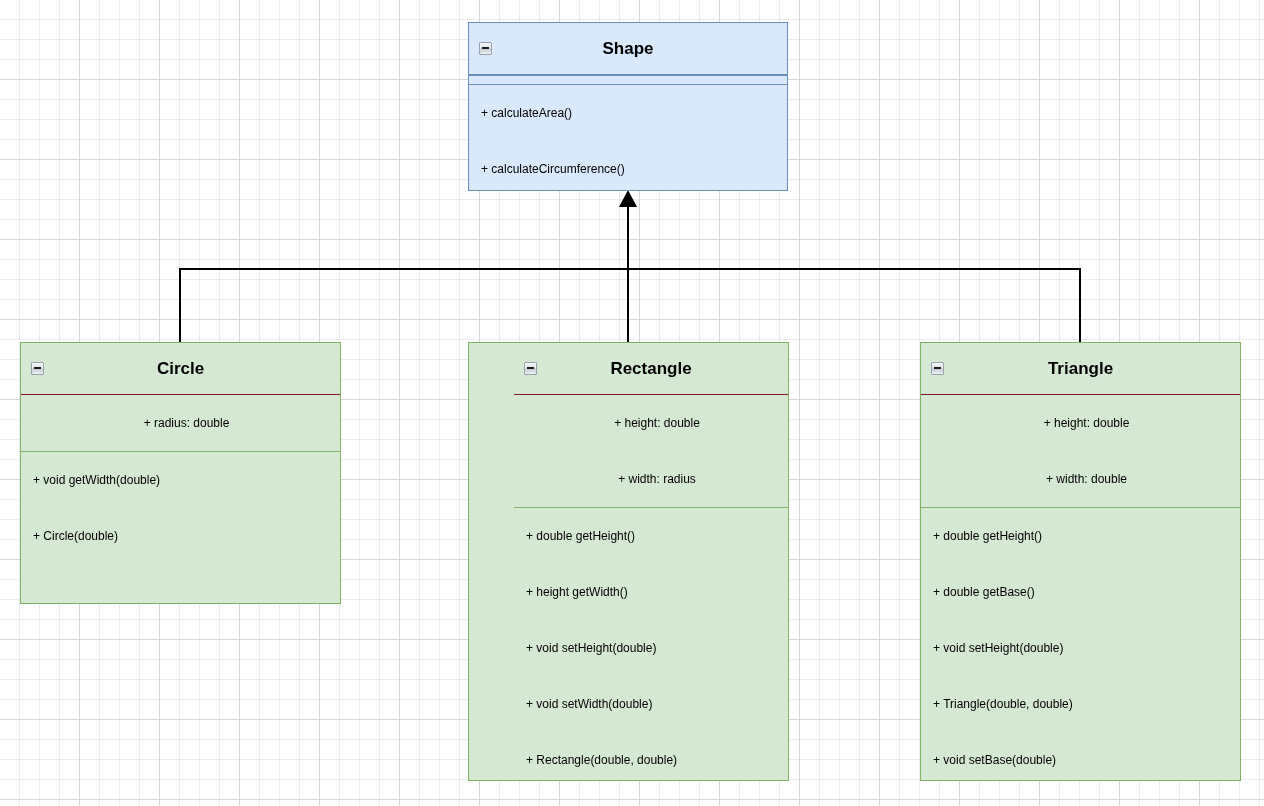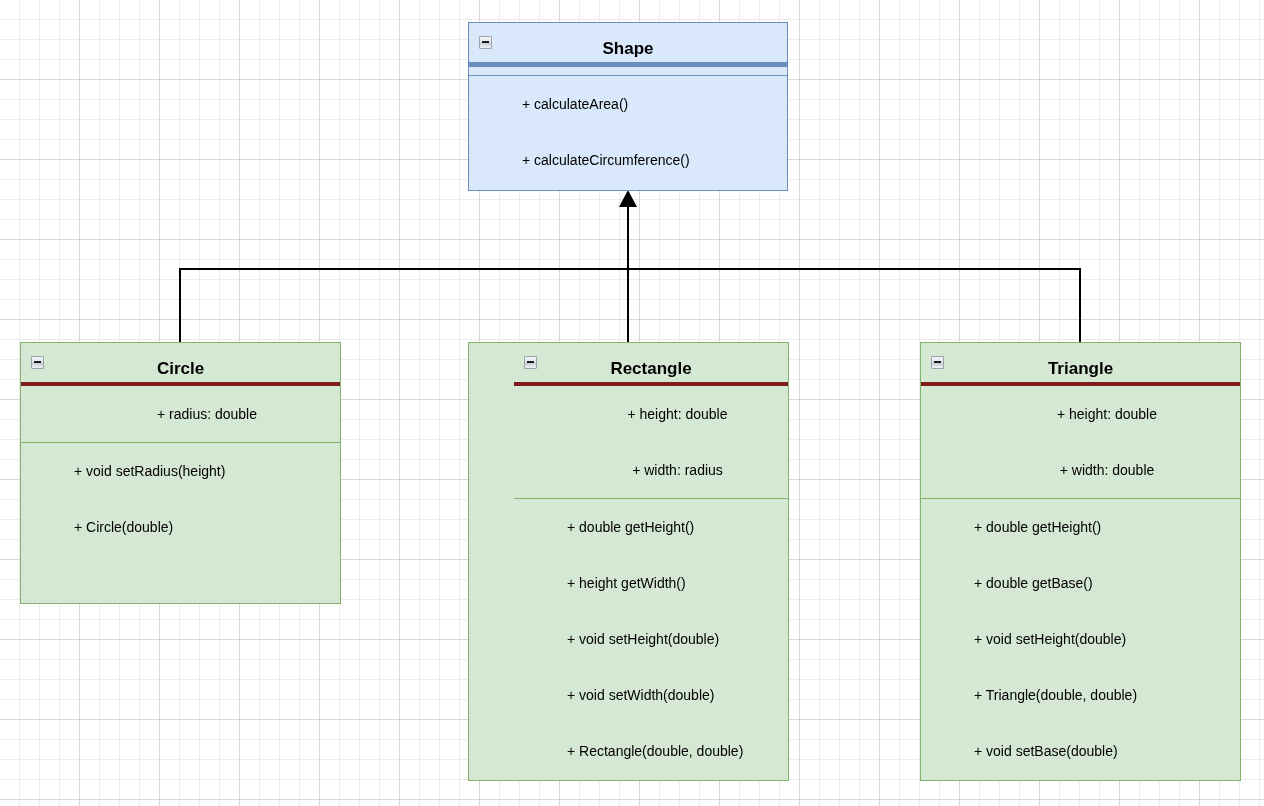--- a/index.html
+++ b/index.html
@@ -38,27 +38,27 @@
     background: #d5e8d4;
   }
   .uml-class.blue {
     border-color: #6c8ebf;
     background: #dae8fc;
   }
 
   .uml-header {
     position: relative;
     box-sizing: border-box;
-    height: 43px;
+    height: 52px;
     line-height: 52px;
     text-align: center;
     font-weight: bold;
     font-size: 17px;
     color: #000000;
-    border-bottom: 4px solid #7f1d1d;
+    border-bottom: 1px solid #7f1d1d;
   }
   .uml-class.blue .uml-header {
     border-bottom-color: #6c8ebf;
   }
 
   .collapse-icon {
     position: absolute;
     left: 10px;
     top: 50%;
     margin-top: -7px;
@@ -96,25 +96,24 @@
     height: 10px;
     border-top: 1px solid #6c8ebf;
     border-bottom: 1px solid #6c8ebf;
   }
 
   .uml-row {
     box-sizing: border-box;
     height: 56px;
     line-height: 56px;
     padding-left: 12px;
-    font-size: 14px;
+    font-size: 12px;
     color: #000000;
     white-space: nowrap;
     overflow: hidden;
-    margin-left: 41px;
   }
 
   
   .edge {
     position: absolute;
     background: #000000;
   }
   .edge-v { width: 2px; }
   .edge-h { height: 2px; }
 
@@ -152,21 +151,21 @@
 
   <div class="uml-class" style="left:20px; top:342px; width:321px; height:262px;">
     <div class="uml-header">
       <span class="collapse-icon"></span>
       <span>Circle</span>
     </div>
     <div class="uml-section divider-below">
       <div class="uml-row">+ radius: double</div>
     </div>
     <div class="uml-section">
-      <div class="uml-row">+ void setRadius(height)</div>
+      <div class="uml-row">+ void getWidth(double)</div>
       <div class="uml-row">+ Circle(double)</div>
     </div>
   </div>
 
   <div class="uml-class" style="left:468px; top:342px; width:321px; height:439px;padding-left:45px;">
     <div class="uml-header">
       <span class="collapse-icon"></span>
       <span>Rectangle</span>
     </div>
     <div class="uml-section divider-below">

